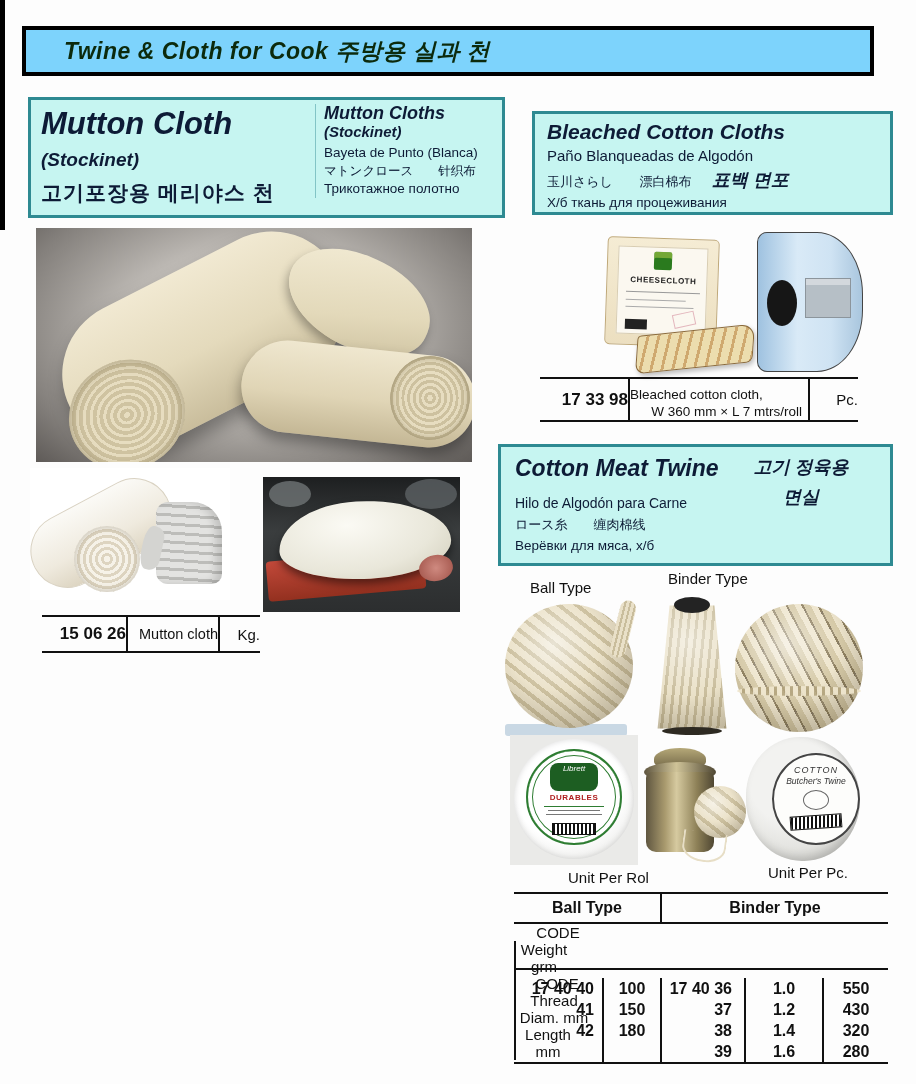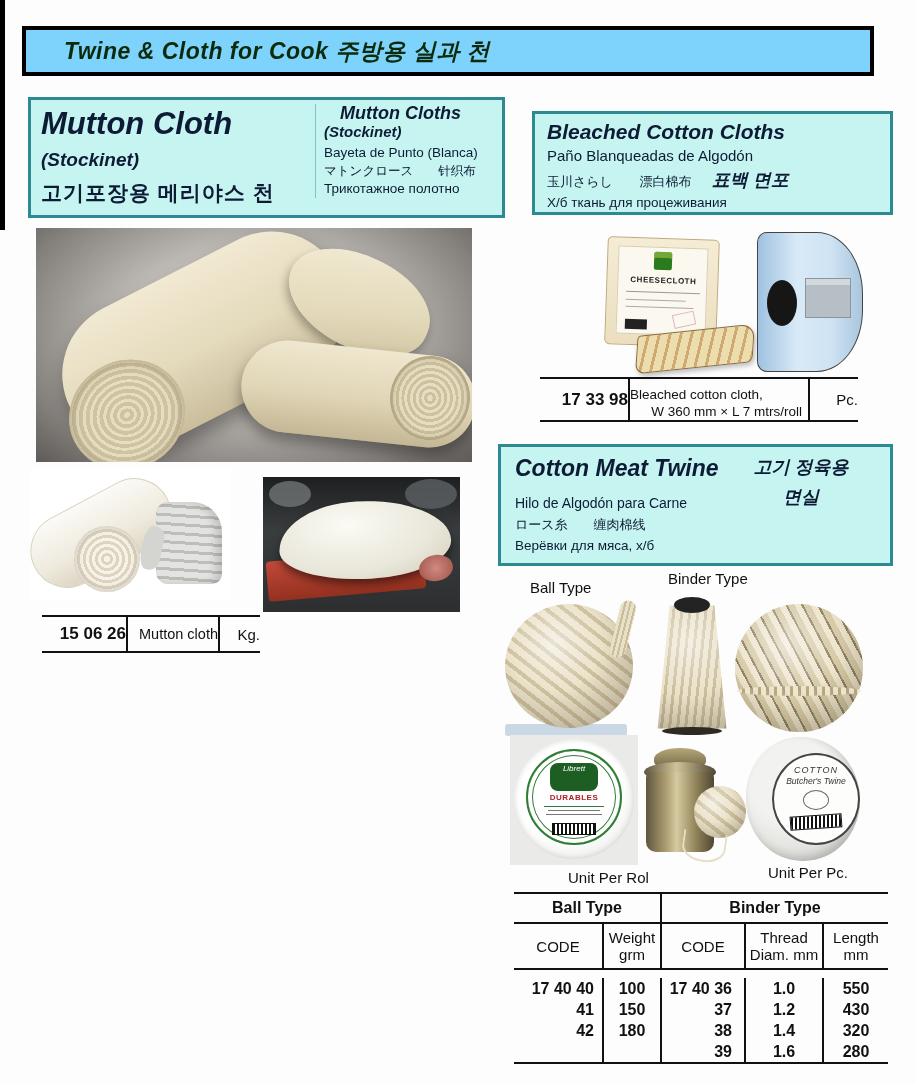--- a/index.html
+++ b/index.html
@@ -48,21 +48,21 @@
     <span>Twine &amp; Cloth for Cook  주방용 실과 천</span>
   </div>
 
   <div class="abs cyanbox" style="left:28px; top:97px; width:477px; height:121px;">
     <div class="abs" style="left:10px; top:6px; width:268px;">
       <div class="t-it-b" style="font-size:31px;">Mutton Cloth</div>
       <div class="t-it-b" style="font-size:19px; margin-top:7px;">(Stockinet)</div>
       <div style="font-size:21px; font-weight:bold; margin-top:8px; letter-spacing:1px;">고기포장용 메리야스 천</div>
     </div>
     <div class="abs" style="left:284px; top:4px; width:186px; border-left:1px solid rgba(46,138,146,.45); padding-left:8px;">
-      <div class="t-it-b" style="font-size:18px; line-height:19px;margin-left:16px;">Mutton Cloths</div>
+      <div class="t-it-b" style="font-size:18px; line-height:19px;">Mutton Cloths</div>
       <div class="t-it-b" style="font-size:15px; line-height:17px;">(Stockinet)</div>
       <div style="font-size:13.5px; line-height:19px; margin-top:3px;">Bayeta de Punto (Blanca)</div>
       <div style="font-size:12.5px; line-height:18px;">マトンクロース　　针织布</div>
       <div style="font-size:13.5px; line-height:18px;">Трикотажное полотно</div>
     </div>
   </div>
 
   <div class="abs cyanbox" style="left:532px; top:111px; width:361px; height:104px; padding:6px 12px;">
     <div class="t-it-b" style="font-size:21px;">Bleached Cotton Cloths</div>
     <div style="font-size:15px; margin-top:3px;">Paño Blanqueadas de Algodón</div>
@@ -257,21 +257,21 @@
 
     <div class="t-row" style="height:32px; border-top:2px solid #111; border-bottom:2px solid #111;">
       <div class="t-cell" style="width:146px; font-weight:bold; font-size:16px;">
         <span>Ball Type</span>
       </div>
       <div class="t-cell vline-l" style="width:228px; font-weight:bold; font-size:16px;">
         <span>Binder Type</span>
       </div>
     </div>
 
-    <div class="t-row" style="height:46px; border-bottom:2px solid #111; font-size:15px;">
+    <div class="t-row" style="height:46px; border-bottom:2px solid #111; font-size:15px;flex-direction:column;">
       <div class="t-cell" style="width:88px;">
         <div>CODE</div>
       </div>
       <div class="t-cell vline-l" style="width:58px; line-height:17px;">
         <div>Weight</div>
         <div>grm</div>
       </div>
       <div class="t-cell vline-l" style="width:84px;">
         <div>CODE</div>
       </div>

